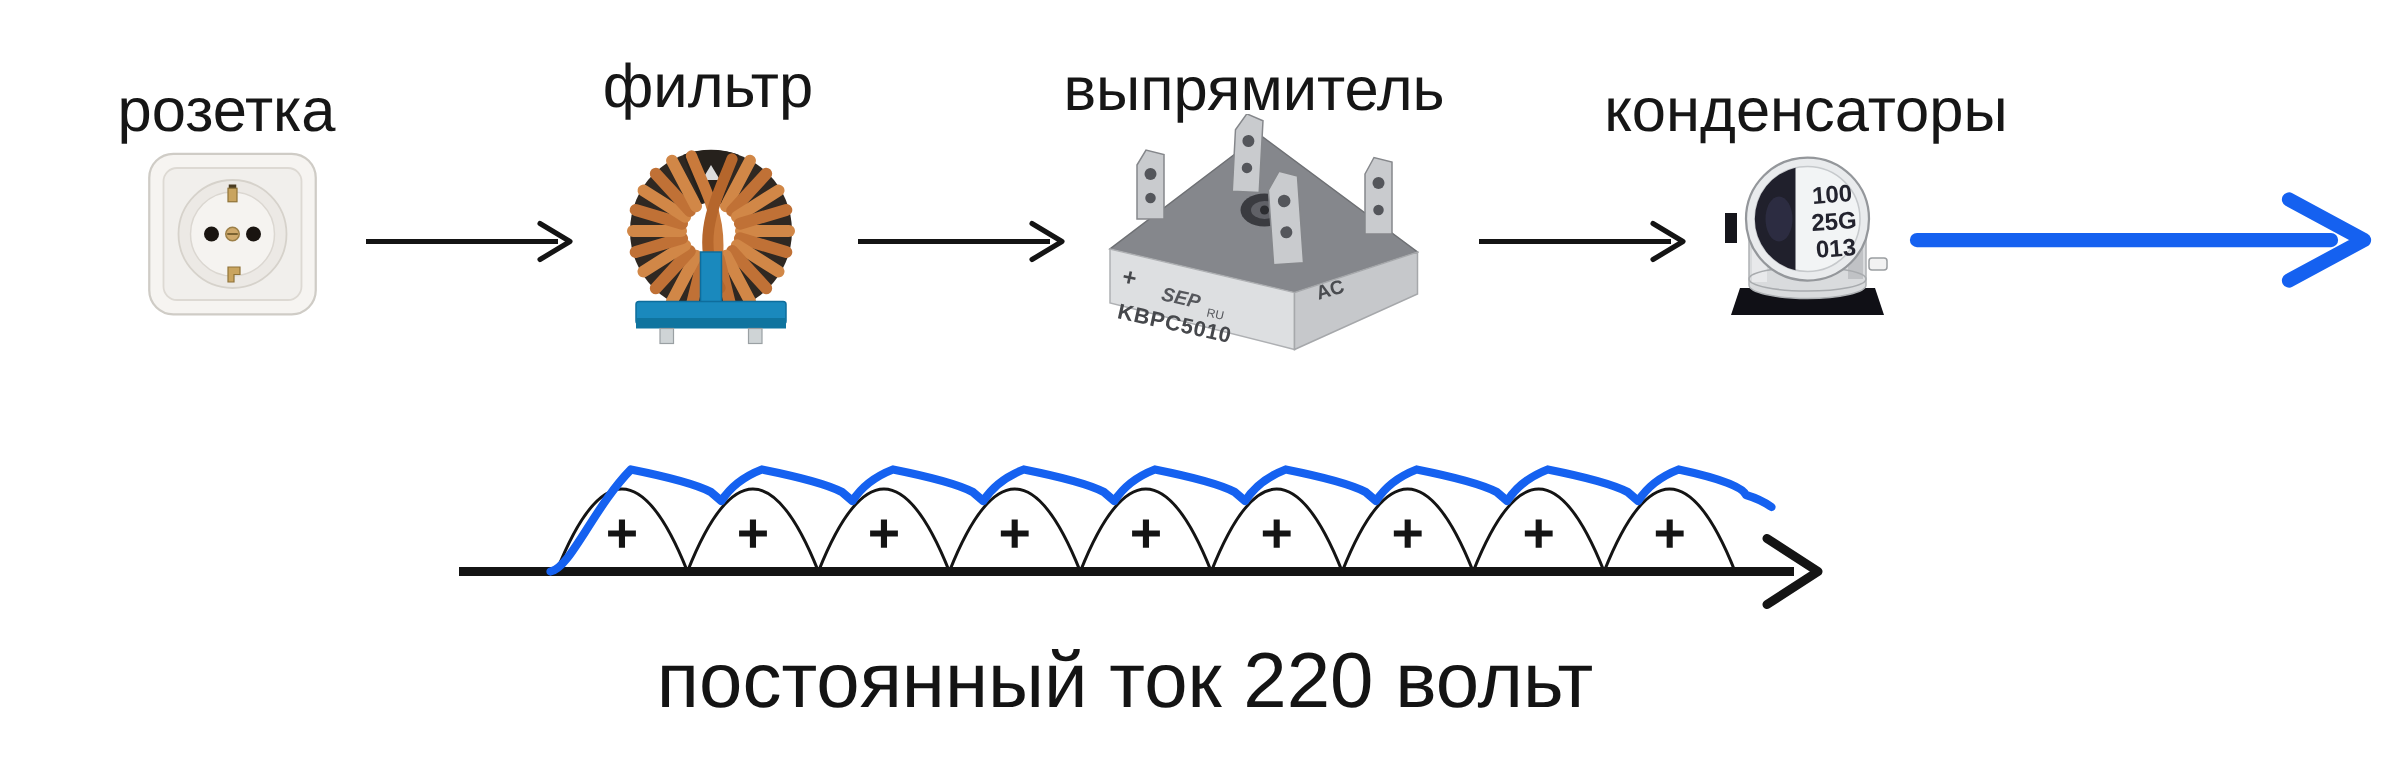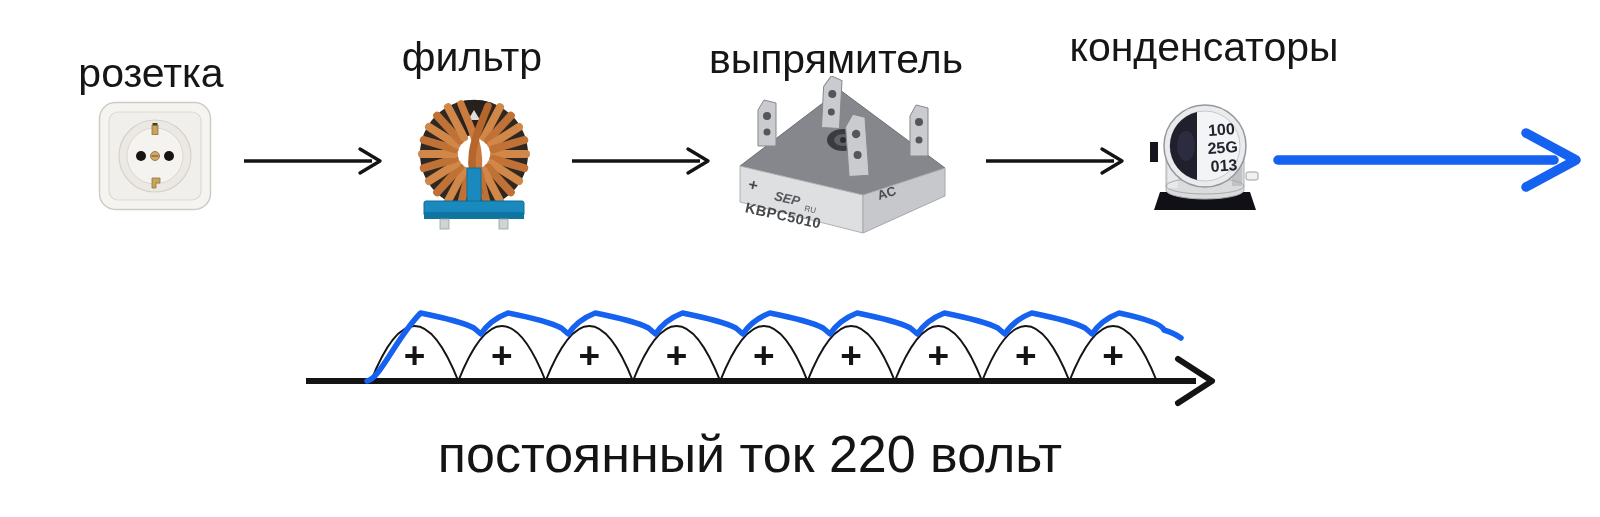--- a/index.html
+++ b/index.html
@@ -13,21 +13,21 @@
   svg text{font-family:"Liberation Sans",sans-serif;}
 </style>
 </head>
 <body>
 
 <div class="canvas">
 
   <div class="stage-label" style="left:46px;top:52px;width:210px;">розетка</div>
   <div class="stage-label" style="left:372px;top:36px;width:200px;">фильтр</div>
   <div class="stage-label" style="left:706px;top:38px;width:260px;">выпрямитель</div>
-  <div class="stage-label" style="left:1064px;top:26px;width:280px;">конденсаторы</div>
+  <div class="stage-label" style="left:1064px;top:52px;width:280px;">конденсаторы</div>
 
   <div class="icon-box" style="left:98px;top:101px;">
     <svg width="114" height="110" viewBox="0 0 114 110">
       <rect x="1.5" y="1.5" width="111" height="107" rx="16" fill="#f6f4f1" stroke="#cfccc6" stroke-width="1.5"></rect>
       <rect x="11" y="11" width="92" height="88" rx="9" fill="#f1efec" stroke="#ddd9d3" stroke-width="1.2"></rect>
       <circle cx="57" cy="55" r="36" fill="#ece9e5" stroke="#d6d2cb" stroke-width="1.2"></circle>
       <circle cx="57" cy="55" r="28" fill="#f5f3f0" stroke="#dbd7d1" stroke-width="1"></circle>
       <circle cx="43" cy="55" r="5" fill="#191410"></circle>
       <circle cx="71" cy="55" r="5" fill="#191410"></circle>
       <circle cx="57" cy="55" r="4.5" fill="#cfa96b" stroke="#9c7f47"></circle>

